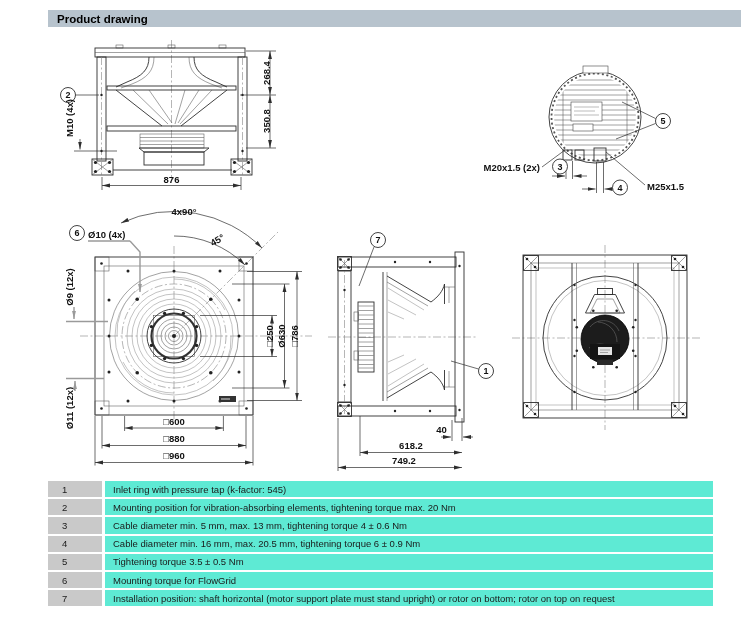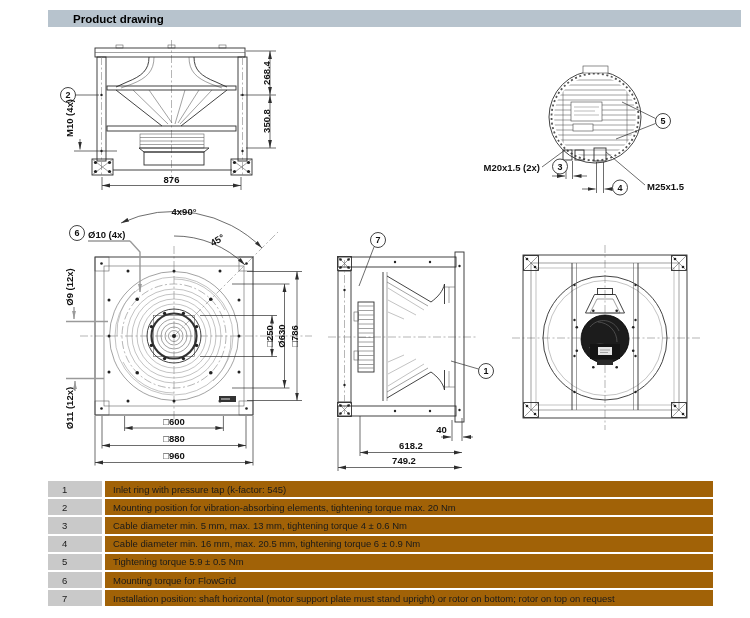--- a/index.html
+++ b/index.html
@@ -1,40 +1,40 @@
 <!DOCTYPE html>
 <html><head>
 <meta charset="utf-8">
 <style>
   html,body{margin:0;padding:0;background:#fff;}
   .page{position:relative;width:750px;height:618px;background:#fff;overflow:hidden;
         font-family:"Liberation Sans",sans-serif;}
   .hdr{position:absolute;left:48px;top:10px;width:693px;height:17px;background:#b7c3cd;
-       display:flex;align-items:center;box-sizing:border-box;padding-left:25px;
+       display:flex;align-items:center;box-sizing:border-box;padding-left:9px;
        font-weight:bold;font-size:11.5px;color:#000;}
   svg{position:absolute;left:0;top:0;}
   
   .ln{stroke:#2e2e2e;stroke-width:0.9;fill:none;}
   .tn{stroke:#555;stroke-width:0.55;fill:none;}
   .lt{stroke:#9a9a9a;stroke-width:0.6;fill:none;}
   .cl{stroke:#858585;stroke-width:0.6;fill:none;stroke-dasharray:8 2.5 2 2.5;}
   .dm{stroke:#2e2e2e;stroke-width:0.7;fill:none;}
   .gl{stroke:#9a9a9a;stroke-width:1.4;fill:none;}
   .dot{fill:#222;stroke:none;}
   .co{fill:#fff;stroke:#2e2e2e;stroke-width:0.9;}
   .dt{font:700 9.5px "Liberation Sans",sans-serif;fill:#111;text-anchor:middle;}
   .dts{text-anchor:start;}
   .dte{text-anchor:end;}
   .ct{font:700 9px "Liberation Sans",sans-serif;fill:#111;text-anchor:middle;}
   
   .notes{position:absolute;left:48px;top:481px;width:665px;}
   .nrow{display:flex;height:16.2px;margin-bottom:2px;}
   .nnum{width:54px;background:#c9c9c9;font-size:9.5px;color:#1a1a1a;
         box-sizing:border-box;padding-left:14px;display:flex;align-items:center;}
-  .ntxt{flex:1;background:#a16207;margin-left:3px;font-size:9.5px;color:#1a1a1a;
+  .ntxt{flex:1;background:#5eead4;margin-left:3px;font-size:9.5px;color:#1a1a1a;
         box-sizing:border-box;padding-left:8px;display:flex;align-items:center;white-space:nowrap;}
 </style>
 </head>
 <body>
 
 <div class="page">
 
   <div class="hdr">
     <span>Product drawing</span>
   </div>
@@ -473,21 +473,21 @@
     <div class="nrow">
       <div class="nnum">3</div>
       <div class="ntxt">Cable diameter min. 5 mm, max. 13 mm, tightening torque 4 ± 0.6 Nm</div>
     </div>
     <div class="nrow">
       <div class="nnum">4</div>
       <div class="ntxt">Cable diameter min. 16 mm, max. 20.5 mm, tightening torque 6 ± 0.9 Nm</div>
     </div>
     <div class="nrow">
       <div class="nnum">5</div>
-      <div class="ntxt">Tightening torque 5.9 ± 0.5 Nm</div>
+      <div class="ntxt">Tightening torque 3.5 ± 0.5 Nm</div>
     </div>
     <div class="nrow">
       <div class="nnum">6</div>
       <div class="ntxt">Mounting torque for FlowGrid</div>
     </div>
     <div class="nrow">
       <div class="nnum">7</div>
       <div class="ntxt">Installation position: shaft horizontal (motor support plate must stand upright) or rotor on bottom; rotor on top on request</div>
     </div>
   </div>

